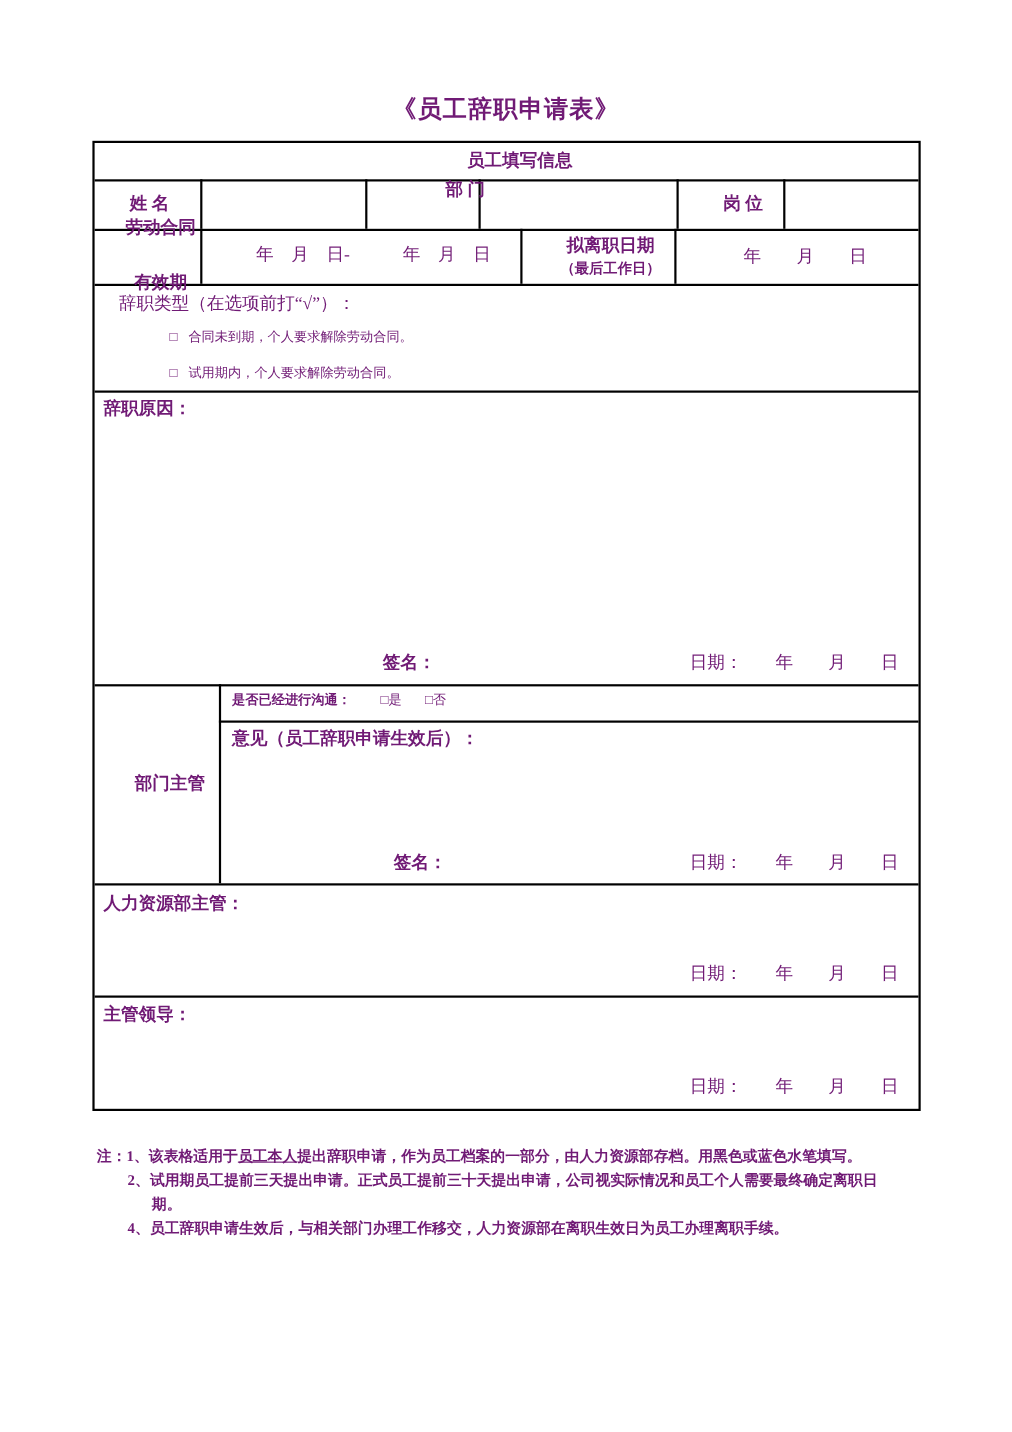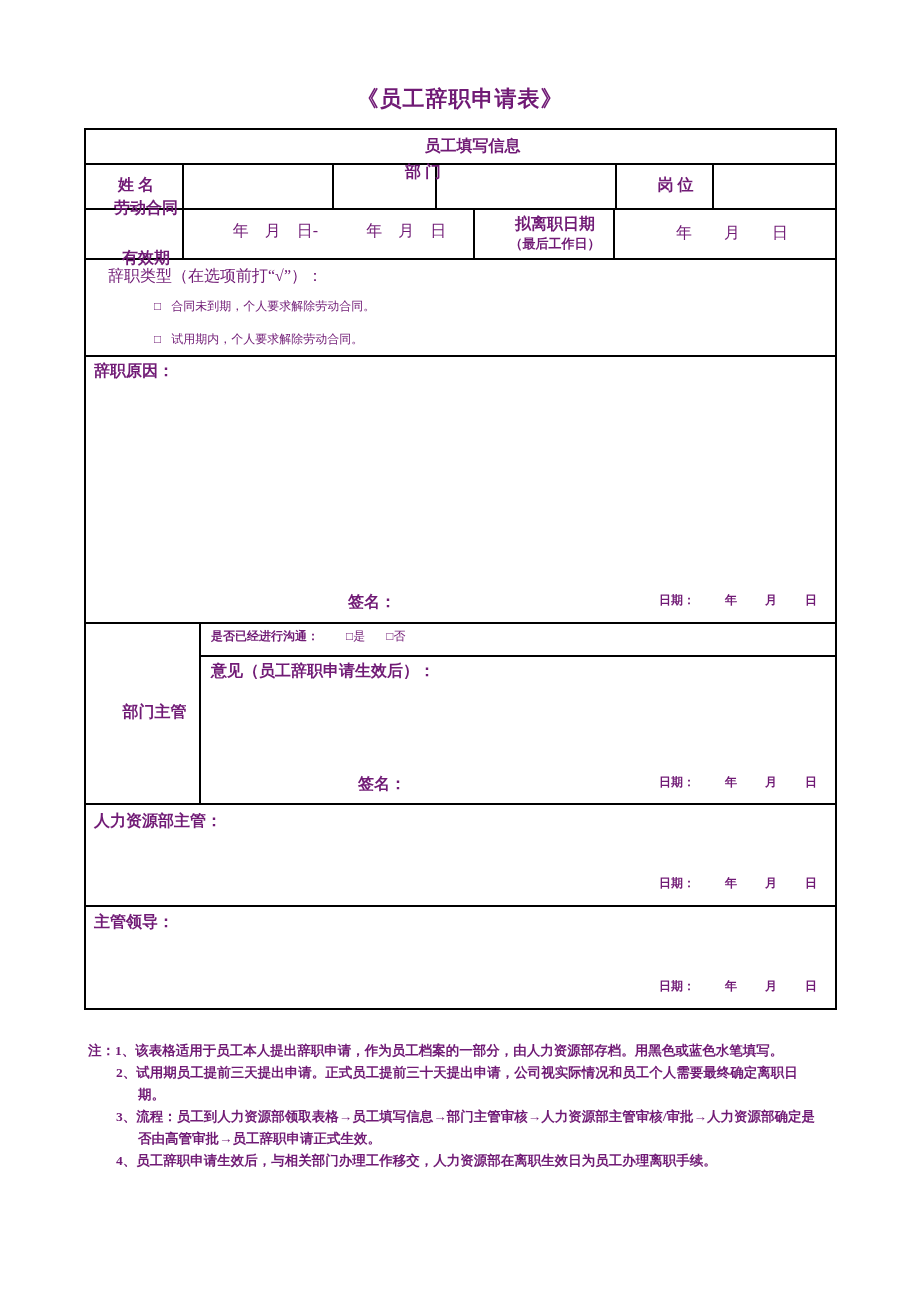--- a/index.html
+++ b/index.html
@@ -22,31 +22,31 @@
   .hline{position:absolute;left:0;width:749px;height:1.5px;background:#000;}
   .vline{position:absolute;width:1.5px;background:#000;}
   .cell{position:absolute;display:flex;align-items:center;justify-content:center;
         font-size:16px;box-sizing:border-box;text-align:center;padding-left:24px;}
   .bold{font-weight:bold;}
   .lbl2{display:flex;flex-direction:column;align-items:center;line-height:1.35;}
   .small{font-size:13px;}
   .freecell{position:absolute;box-sizing:border-box;}
   .lefttext{position:absolute;font-size:16px;}
   .signline-label{position:absolute;font-size:16px;font-weight:bold;}
-  .dateline{position:absolute;right:10px;font-size:12px;font-weight:bold;white-space:nowrap;}
+  .dateline{position:absolute;right:10px;font-size:16px;font-weight:normal;white-space:nowrap;}
   .dateline .dval{margin-left:30px;letter-spacing:8px;}
   .opt{position:absolute;font-size:12px;white-space:nowrap;}
   .opt .box{margin-right:10px;}
   .notes{
     position:absolute;left:88px;top:1040px;width:758px;
     font-size:13.5px;font-weight:bold;line-height:22px;
   }
   .note-item{padding-left:22px;text-indent:-22px;margin-left:28px;width:685px;}
   .note-item.first{padding-left:50px;text-indent:-50px;margin-left:0;width:745px;}
-  .uline{text-align:center;}
+  .uline{text-decoration:underline;text-align:center;}
 </style>
 </head>
 <body>
 
 <div class="page">
 
   <div class="title">《员工辞职申请表》</div>
 
   <div class="form-table">
 
@@ -134,20 +134,17 @@
   </div>
 
   <div class="notes">
     <div class="note-item first">
       <span>注：</span><span>1、</span><span>该表格适用于</span><span class="uline">员工本人</span><span>提出辞职申请，作为员工档案的一部分，由人力资源部存档。用黑色或蓝色水笔填写。</span>
     </div>
     <div class="note-item">
       <span>2、</span><span>试用期员工提前三天提出申请。正式员工提前三十天提出申请，公司视实际情况和员工个人需要最终确定离职日期。</span>
     </div>
     <div class="note-item">
-      <span>3、</span><span>流程：员工到人力资源部领取表格→员工填写信息→部门主管审核→人力资源部主管审核/审批→人力资源部确定是否由高管审批→员工辞职申请正式生效。</span>
-    </div>
-    <div class="note-item">
       <span>4、</span><span>员工辞职申请生效后，与相关部门办理工作移交，人力资源部在离职生效日为员工办理离职手续。</span>
     </div>
   </div>
 
 </div>
 
 </body></html>

